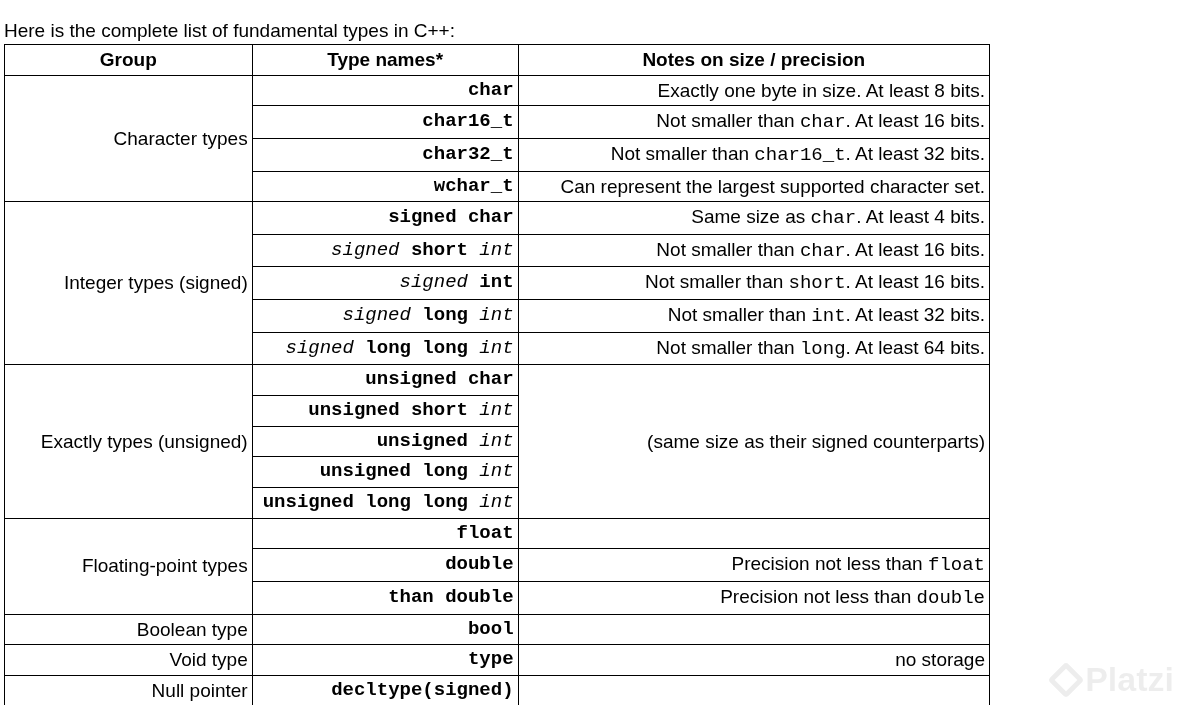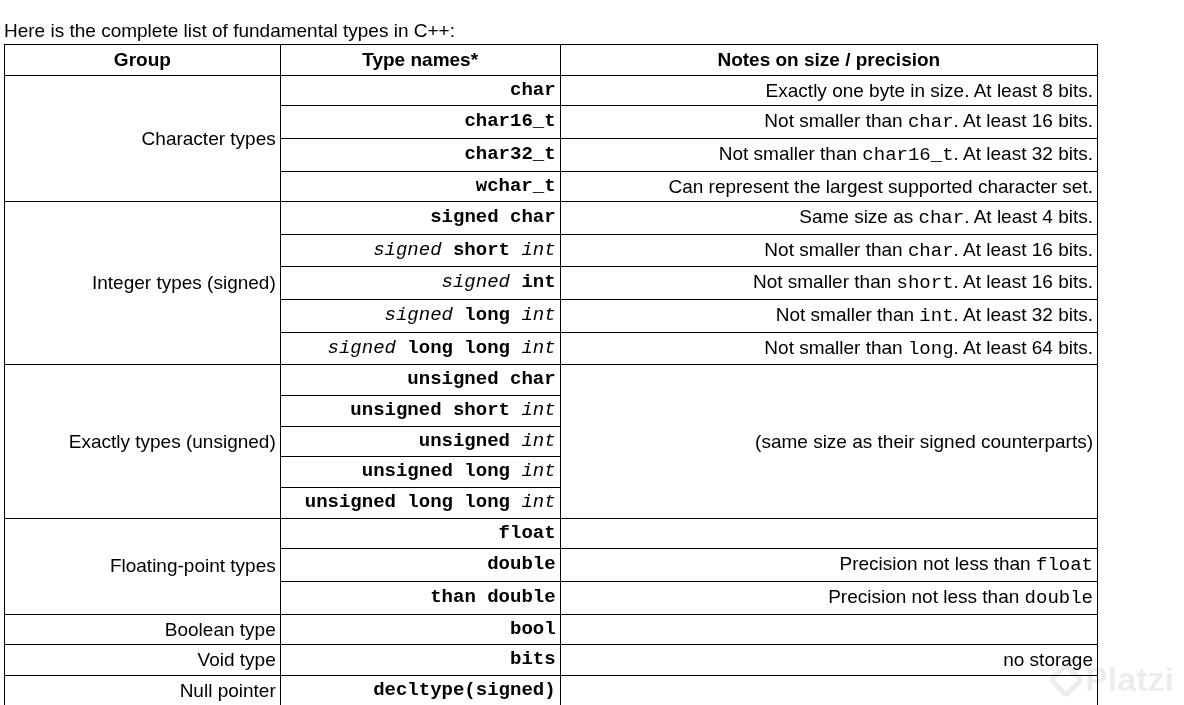--- a/index.html
+++ b/index.html
@@ -11,21 +11,21 @@
     color: #000;
     background: #fff;
     width: 1184px;
   }
   .intro {
     margin: 16px 0 2px 0;
     font-size: 19px;
   }
   table {
     border-collapse: collapse;
-    width: 1094px;
+    width: 986px;
   }
   th, td {
     border: 1px solid #000;
     padding: 2px 4px;
     text-align: right;
     vertical-align: middle;
     line-height: 1.35;
   }
   th {
     font-weight: bold;
@@ -155,21 +155,21 @@
         <td class="typecell"><span>than double</span></td>
         <td><span>Precision not less than </span><span class="mono">double</span></td>
       </tr>
       <tr>
         <td rowspan="1">Boolean type</td>
         <td class="typecell"><span>bool</span></td>
         <td><span></span></td>
       </tr>
       <tr>
         <td rowspan="1">Void type</td>
-        <td class="typecell"><span>bits</span></td>
+        <td class="typecell"><span>type</span></td>
         <td><span>no storage</span></td>
       </tr>
       <tr>
         <td rowspan="1">Null pointer</td>
         <td class="typecell"><span>decltype(signed)</span></td>
         <td><span></span></td>
       </tr>
     </tbody>
 </table>
 

